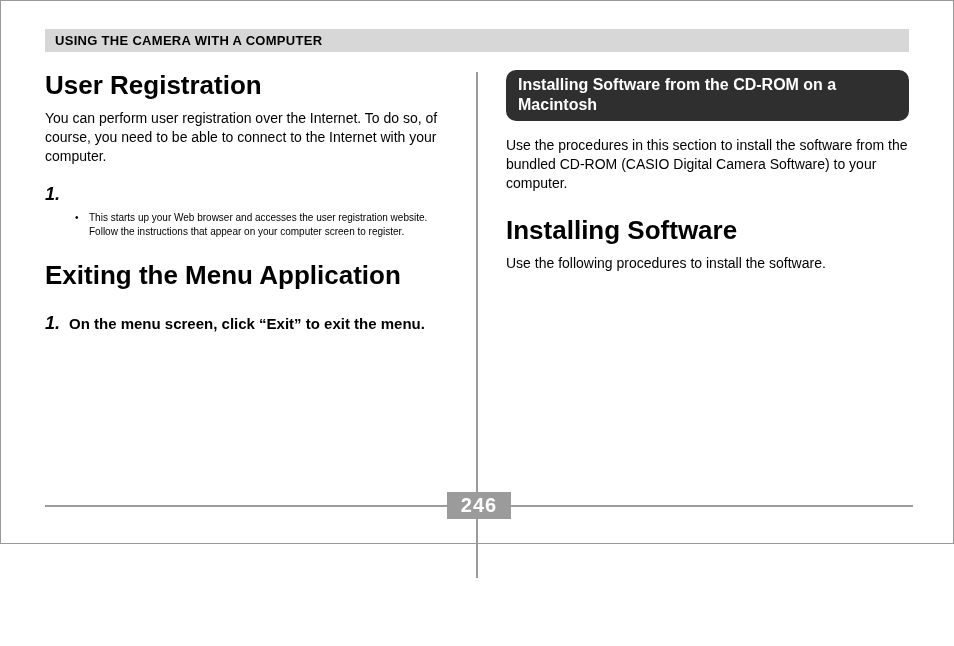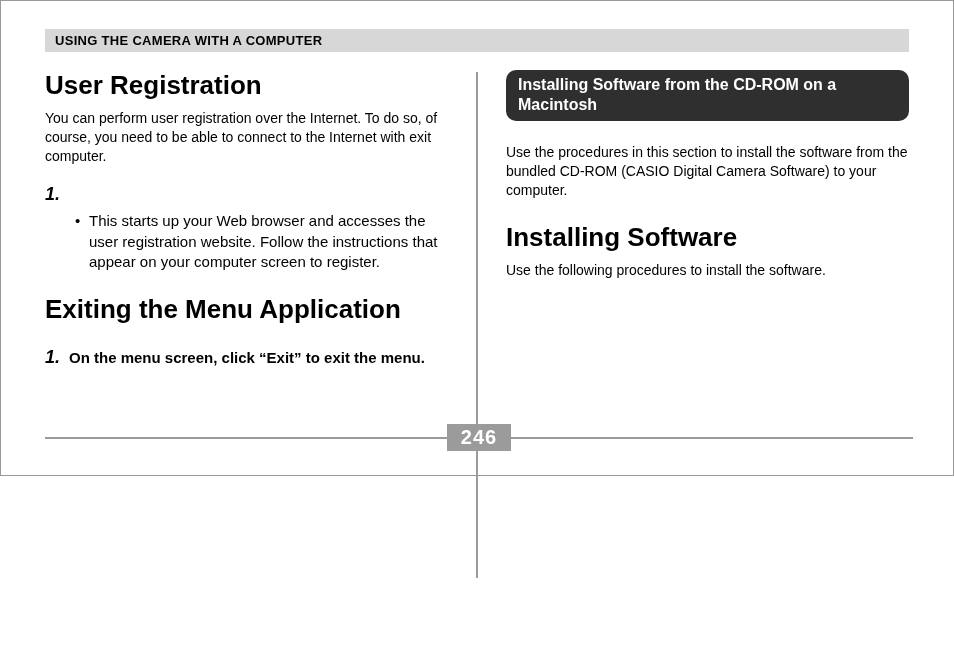--- a/index.html
+++ b/index.html
@@ -1,20 +1,20 @@
 <!DOCTYPE html>
 <html><head>
 <meta charset="utf-8">
 <style>
   * { box-sizing: border-box; margin: 0; padding: 0; }
   html, body { width: 954px; height: 646px; font-family: Arial, Helvetica, sans-serif; color: #000; background: #fff; }
   .page {
     position: relative;
     width: 954px;
-    height: 476px;
+    height: 544px;
     border: 1px solid #999;
     padding: 28px 44px 48px 44px;
   }
   .header-bar {
     background: #d7d7d7;
     font-weight: bold;
     font-size: 13px;
     padding: 4px 10px;
     letter-spacing: 0.3px;
   }
@@ -58,39 +58,39 @@
     line-height: 1.2;
   }
   .step-text {
     font-weight: bold;
     font-size: 15px;
     line-height: 1.3;
     padding-top: 1px;
   }
   .bullet {
     display: flex;
-    font-size: 15px;
+    font-size: 10px;
     line-height: 1.35;
     margin-left: 30px;
     margin-bottom: 22px;
   }
   .bullet::before {
     content: "•";
     width: 14px;
     flex-shrink: 0;
   }
   .callout-box {
     background: #2f2f2f;
     color: #fff;
     font-weight: bold;
     font-size: 16px;
     line-height: 1.25;
     padding: 5px 12px 6px 12px;
     border-radius: 10px;
-    margin-bottom: 22px;
+    margin-bottom: 15px;
   }
   .footer {
     position: absolute;
     left: 44px;
     right: 40px;
     bottom: 24px;
     display: flex;
     align-items: center;
   }
   .footer .rule {
@@ -111,21 +111,21 @@
 
 <div class="page">
 
   <div class="header-bar">USING THE CAMERA WITH A COMPUTER</div>
 
   <div class="columns">
 
     <div class="col left">
 
       <h2 class="sect">User Registration</h2>
-      <p class="body">You can perform user registration over the Internet. To do so, of course, you need to be able to connect to the Internet with exit computer.</p>
+      <p class="body">You can perform user registration over the Internet. To do so, of course, you need to be able to connect to the Internet with your computer.</p>
 
       <div class="step">
         <div class="step-num">1.</div>
       </div>
       <div class="bullet">
         <span>This starts up your Web browser and accesses the user registration website. Follow the instructions that appear on your computer screen to register.</span>
       </div>
 
       <h2 class="sect">Exiting the Menu Application</h2>
       <div style="height:14px"></div>

